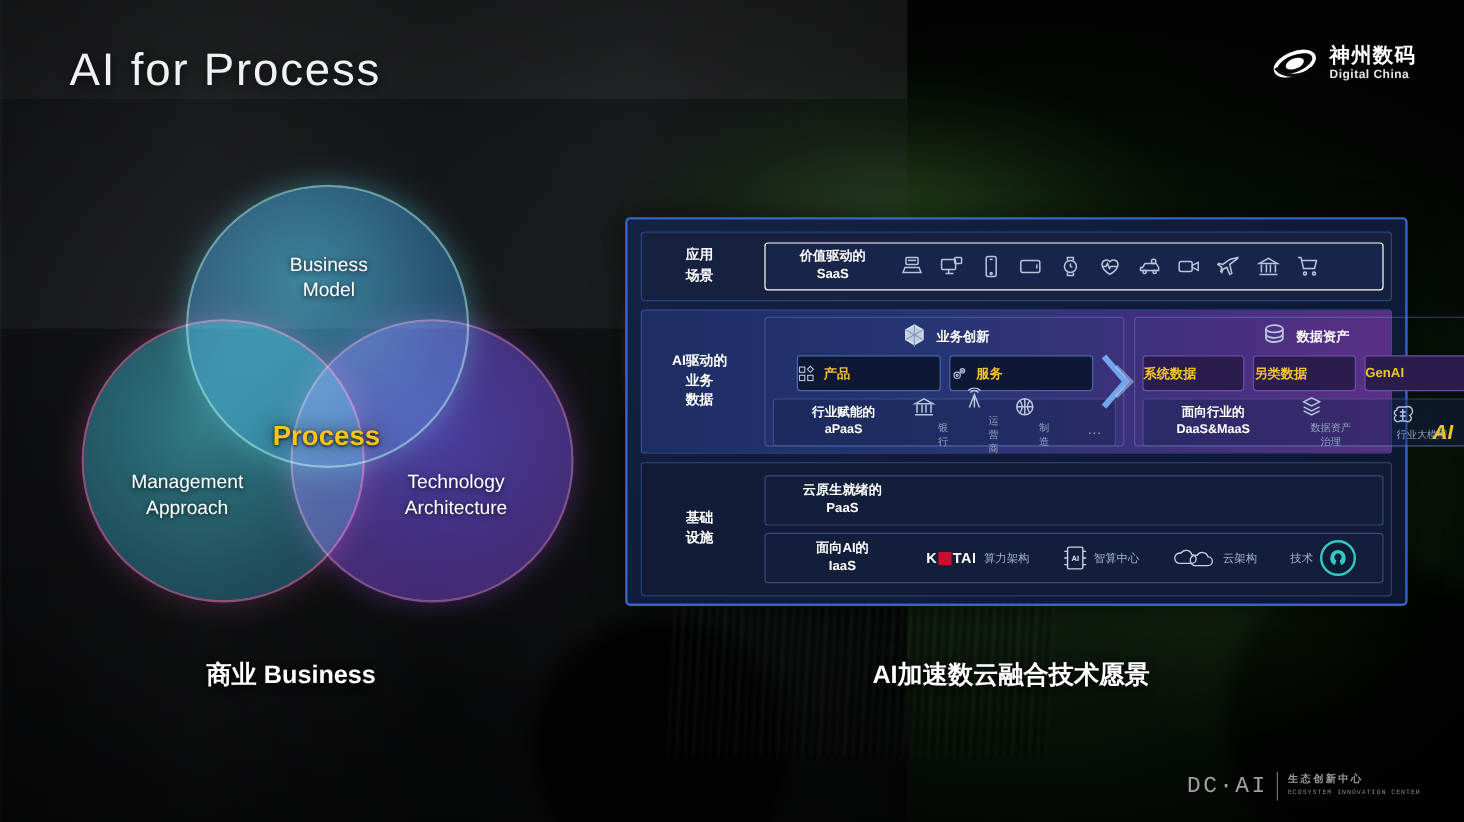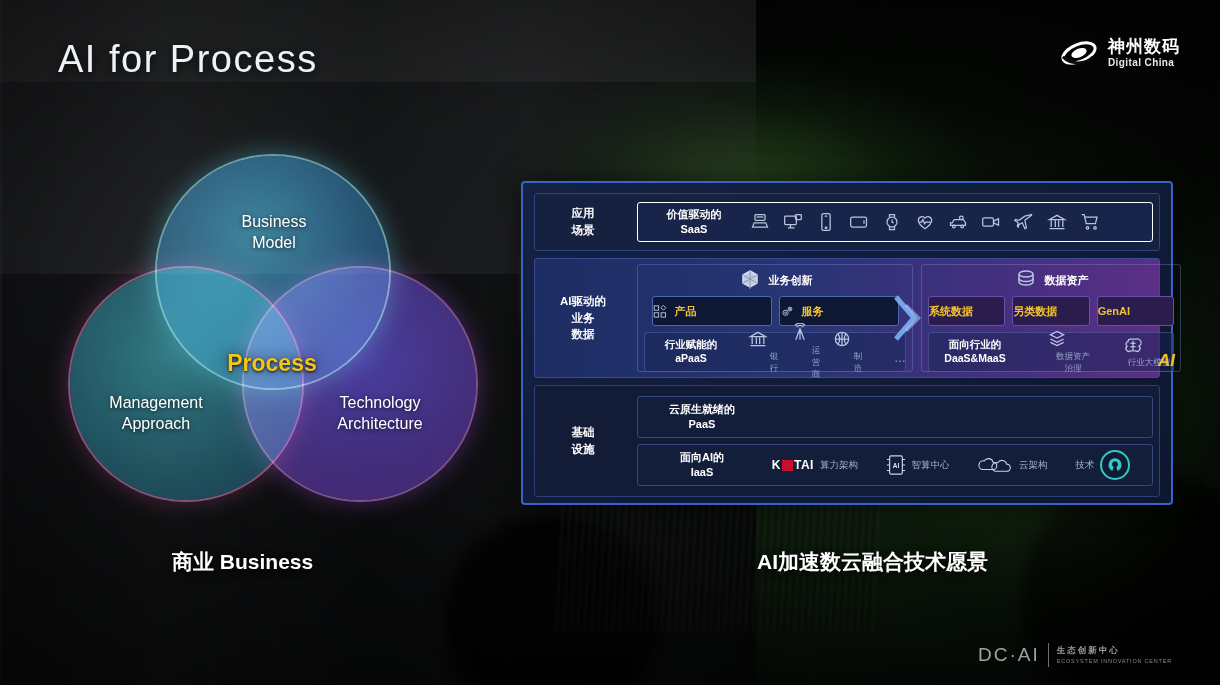--- a/index.html
+++ b/index.html
@@ -65,21 +65,21 @@
   .venn-lbl{position:absolute;color:#ffffff;font-size:16px;line-height:1.3;text-align:center;
       text-shadow:0 1px 5px rgba(0,0,0,.75);z-index:6;}
   .lbl-top{left:157px;top:62px;width:110px;}
   .lbl-left{left:24px;top:243px;width:140px;}
   .lbl-right{left:248px;top:243px;width:140px;}
   .lbl-center{position:absolute;left:130px;top:200px;width:160px;text-align:center;z-index:7;
       font-size:23px;font-weight:700;color:#f5c518;text-shadow:0 1px 3px rgba(0,0,0,.9),0 0 14px rgba(0,0,0,.6);}
 
   .cap{position:absolute;color:#fff;font-size:21px;font-weight:700;text-shadow:0 2px 8px rgba(0,0,0,.9);}
   .cap-left{left:172px;top:548px;}
-  .cap-right{left:757px;top:548px;}
+  .cap-right{left:727px;top:548px;}
 
   
   .panel{position:absolute;left:521px;top:181px;width:652px;height:324px;
       background:linear-gradient(145deg,#152244 0%,#101c3a 45%,#0d1730 100%);
       border:2px solid #3a63c7;border-radius:4px;padding:10px 11px;box-sizing:border-box;
       box-shadow:0 0 26px rgba(0,0,0,.6);}
   .band{display:flex;align-items:stretch;border-radius:3px;margin-bottom:7px;}
   .band:last-child{margin-bottom:0;}
   .b1{background:#16203f;border:1px solid #2c437c;height:56px;}
   .b2{background:linear-gradient(90deg,#1d2d63 0%,#273574 40%,#42307e 72%,#5b2f86 100%);
@@ -103,39 +103,39 @@
   .r2wrap{display:flex;gap:8px;height:100%;}
   .r2col{flex:1;display:flex;flex-direction:column;gap:6px;border:1px solid rgba(120,150,215,.35);
       border-radius:3px;padding:5px 6px;box-sizing:border-box;}
   .r2head{display:flex;align-items:center;justify-content:center;gap:7px;height:20px;}
   .r2head span{color:#fff;font-size:11px;font-weight:700;}
   .chipline{display:flex;gap:7px;justify-content:center;}
   .chip{flex:1;max-width:118px;height:28px;border:1px solid #4b67ad;border-radius:3px;
       background:#0e1733;display:flex;align-items:center;justify-content:flex-start;gap:7px;}
   .chip-p{background:#2a1d4d;border-color:#6a4fa8;}
   .r2sub{display:flex;align-items:center;border:1px solid rgba(120,150,215,.32);border-radius:3px;
-      background:rgba(22,36,80,.45);height:40px;padding:0 0;box-sizing:border-box;}
+      background:rgba(22,36,80,.45);height:40px;padding:0 12px;box-sizing:border-box;}
   .r2sub .lead{flex:0 0 92px;color:#fff;font-size:10.5px;font-weight:700;text-align:center;line-height:1.3;}
   .r3box{display:flex;align-items:center;border:1px solid #33497f;border-radius:3px;
       background:rgba(20,32,62,.55);height:42px;margin-bottom:6px;padding:0 8px;box-sizing:border-box;}
   .r3box:last-child{margin-bottom:0;}
   .r3lead{flex:0 0 112px;color:#fff;font-size:11px;font-weight:700;text-align:center;line-height:1.35;}
   .r3item{display:flex;align-items:center;gap:6px;}
   .r3item .t{font-size:9.5px;color:#9fb2d2;}
   .osmark{width:26px;height:26px;border-radius:50%;border:2px solid #35c6c6;display:flex;
       align-items:center;justify-content:center;background:#0d1b33;}
   .kuntai{display:flex;align-items:center;gap:1px;}
   .kt{font-size:12px;font-weight:700;color:#fff;letter-spacing:.5px;}
   .ktsq{width:11px;height:11px;background:#c8102e;display:inline-block;}
 
   .arrowglow{position:absolute;left:50%;top:50%;transform:translate(-50%,-50%);width:34px;height:54px;
       pointer-events:none;}
 
   
-  .wm{position:absolute;right:48px;bottom:18px;display:flex;align-items:center;gap:8px;opacity:.72;}
+  .wm{position:absolute;right:36px;bottom:18px;display:flex;align-items:center;gap:8px;opacity:.72;font-family:Liberation Mono, monospace;}
   .wm-dc{font-size:19px;color:#dcdcdc;letter-spacing:2px;font-weight:400;}
   .wm-bar{width:1px;height:24px;background:#999;}
   .wm-r{line-height:1.15;}
   .wm-cn{font-size:8.5px;color:#d5d5d5;letter-spacing:2px;font-weight:700;}
   .wm-en{font-size:5.5px;color:#b9b9b9;letter-spacing:.8px;margin-top:2px;}
 </style>
 </head>
 <body>
 
 <div id="slide">

